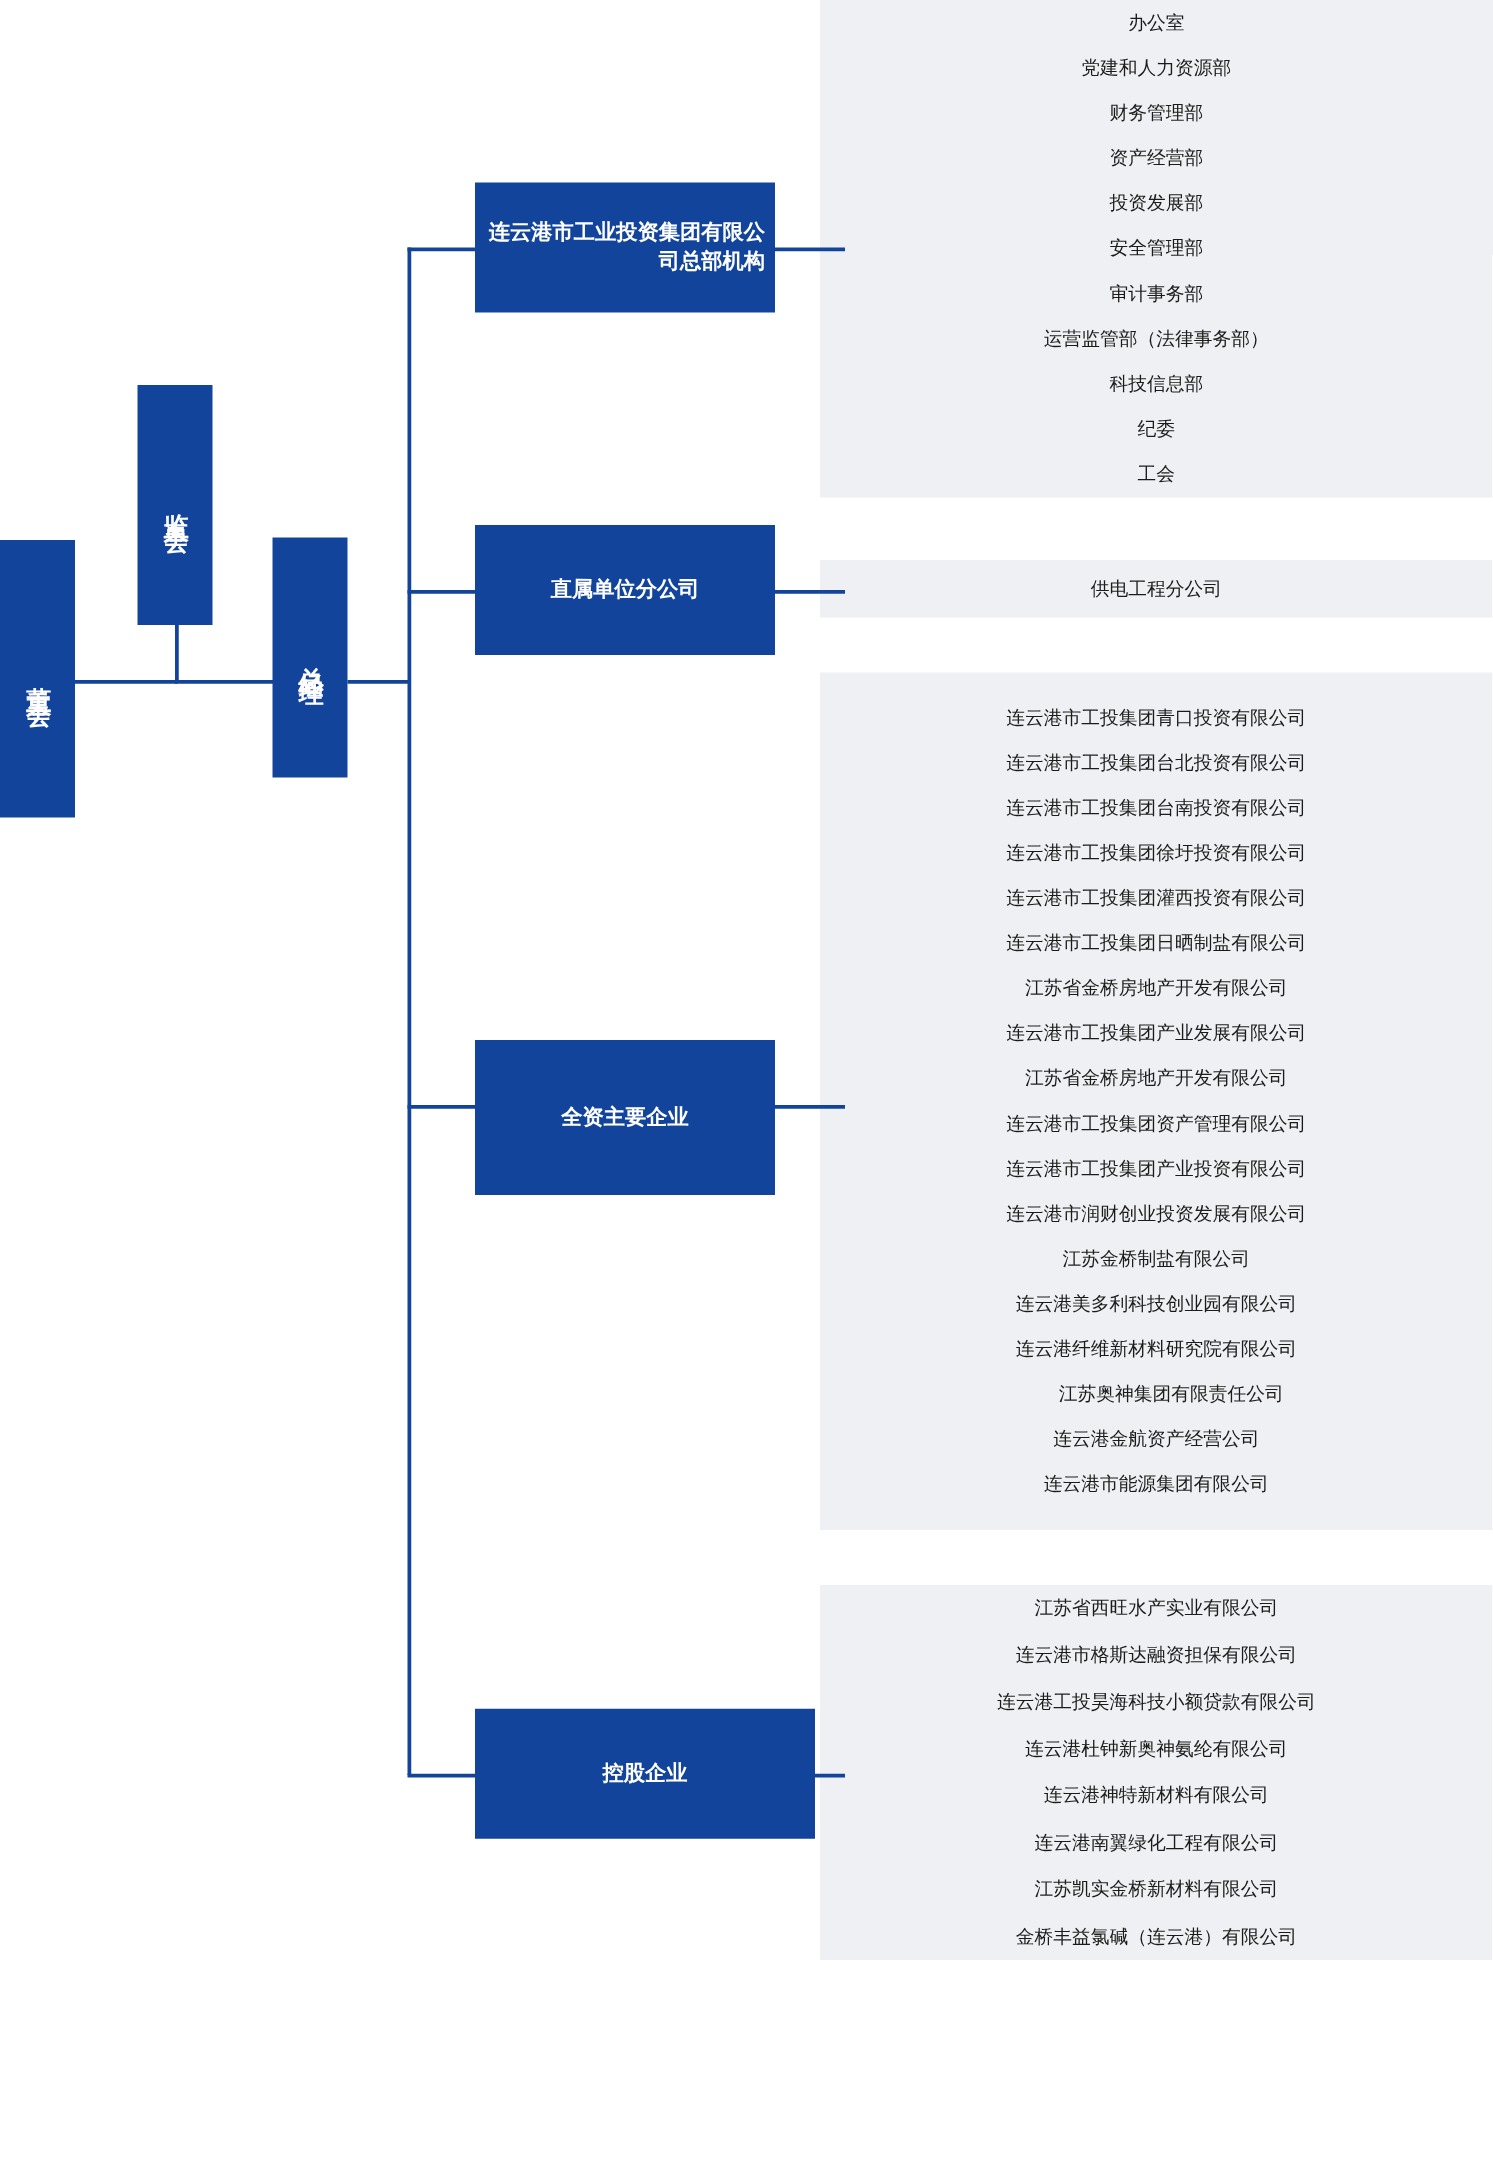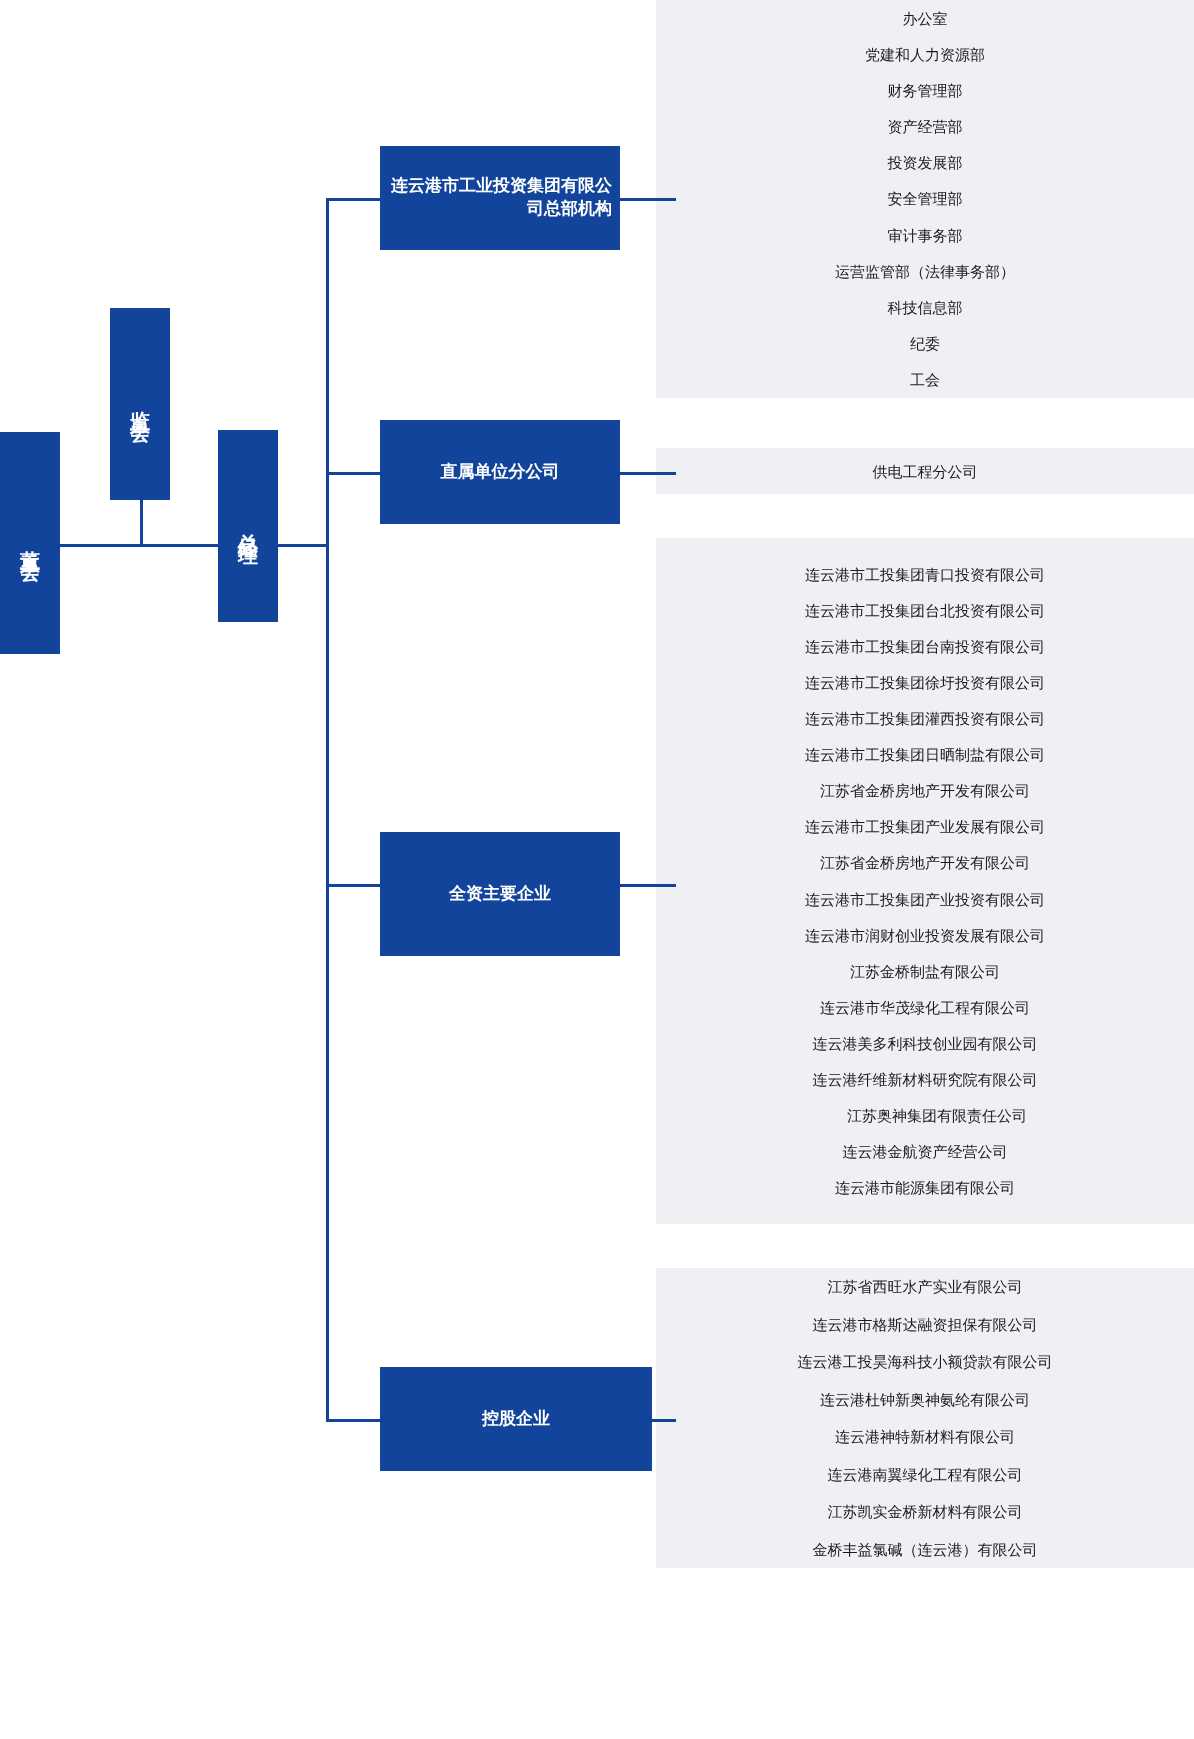--- a/index.html
+++ b/index.html
@@ -145,24 +145,24 @@
   <div class="panel" id="panel-wholly" style="left:656px; top:538px; width:538px; height:686px;">
       <div class="row" style="height: 36.1053px; display: flex; align-items: center; justify-content: center;">连云港市工投集团青口投资有限公司</div>
       <div class="row" style="height: 36.1053px; display: flex; align-items: center; justify-content: center;">连云港市工投集团台北投资有限公司</div>
       <div class="row" style="height: 36.1053px; display: flex; align-items: center; justify-content: center;">连云港市工投集团台南投资有限公司</div>
       <div class="row" style="height: 36.1053px; display: flex; align-items: center; justify-content: center;">连云港市工投集团徐圩投资有限公司</div>
       <div class="row" style="height: 36.1053px; display: flex; align-items: center; justify-content: center;">连云港市工投集团灌西投资有限公司</div>
       <div class="row" style="height: 36.1053px; display: flex; align-items: center; justify-content: center;">连云港市工投集团日晒制盐有限公司</div>
       <div class="row" style="height: 36.1053px; display: flex; align-items: center; justify-content: center;">江苏省金桥房地产开发有限公司</div>
       <div class="row" style="height: 36.1053px; display: flex; align-items: center; justify-content: center;">连云港市工投集团产业发展有限公司</div>
       <div class="row" style="height: 36.1053px; display: flex; align-items: center; justify-content: center;">江苏省金桥房地产开发有限公司</div>
+      <div class="row" style="height: 36.1053px; display: flex; align-items: center; justify-content: center;">连云港市工投集团资产管理有限公司</div>
       <div class="row" style="height: 36.1053px; display: flex; align-items: center; justify-content: center;">连云港市工投集团产业投资有限公司</div>
       <div class="row" style="height: 36.1053px; display: flex; align-items: center; justify-content: center;">连云港市润财创业投资发展有限公司</div>
       <div class="row" style="height: 36.1053px; display: flex; align-items: center; justify-content: center;">江苏金桥制盐有限公司</div>
-      <div class="row" style="height: 36.1053px; display: flex; align-items: center; justify-content: center;">连云港市华茂绿化工程有限公司</div>
       <div class="row" style="height: 36.1053px; display: flex; align-items: center; justify-content: center;">连云港美多利科技创业园有限公司</div>
       <div class="row" style="height: 36.1053px; display: flex; align-items: center; justify-content: center;">连云港纤维新材料研究院有限公司</div>
       <div class="row" style="height: 36.1053px; display: flex; align-items: center; justify-content: center; padding-left: 30px;">江苏奥神集团有限责任公司</div>
       <div class="row" style="height: 36.1053px; display: flex; align-items: center; justify-content: center;">连云港金航资产经营公司</div>
       <div class="row" style="height: 36.1053px; display: flex; align-items: center; justify-content: center;">连云港市能源集团有限公司</div>
     </div>
 
   <div class="panel" id="panel-holding" style="left:656px; top:1268px; width:538px; height:300px;">
       <div class="row" style="height: 37.5px; display: flex; align-items: center; justify-content: center;">江苏省西旺水产实业有限公司</div>
       <div class="row" style="height: 37.5px; display: flex; align-items: center; justify-content: center;">连云港市格斯达融资担保有限公司</div>

